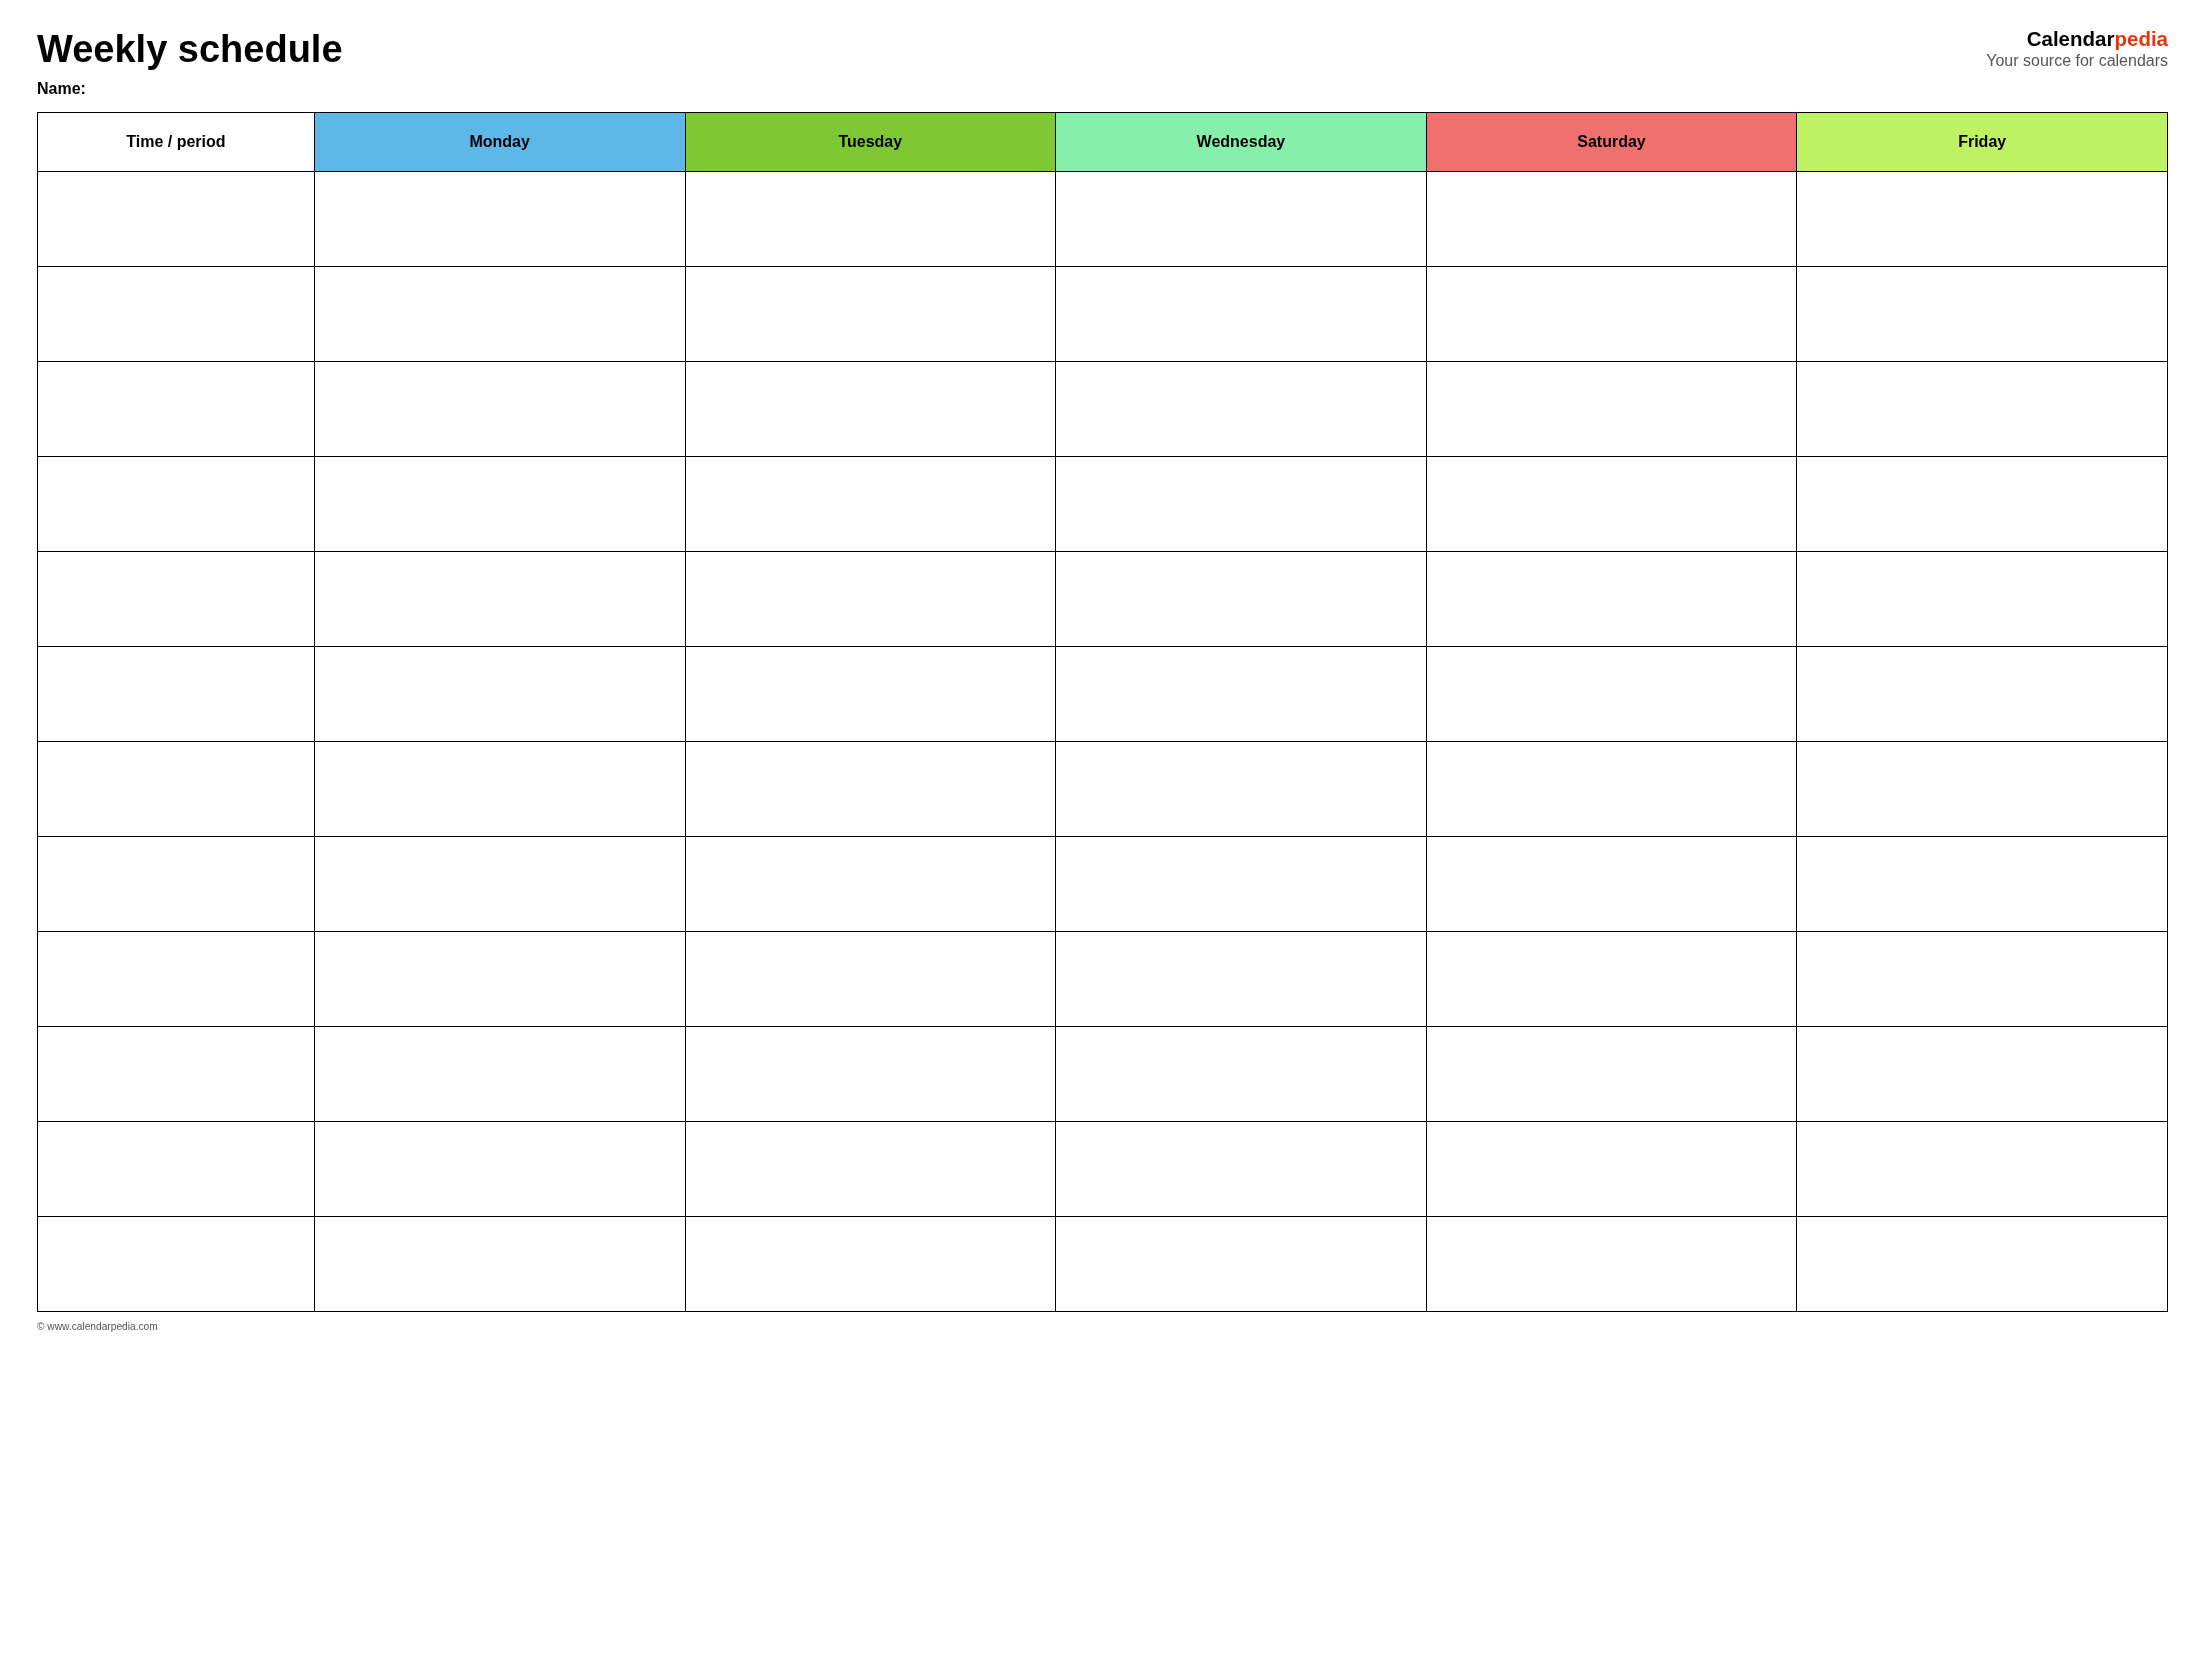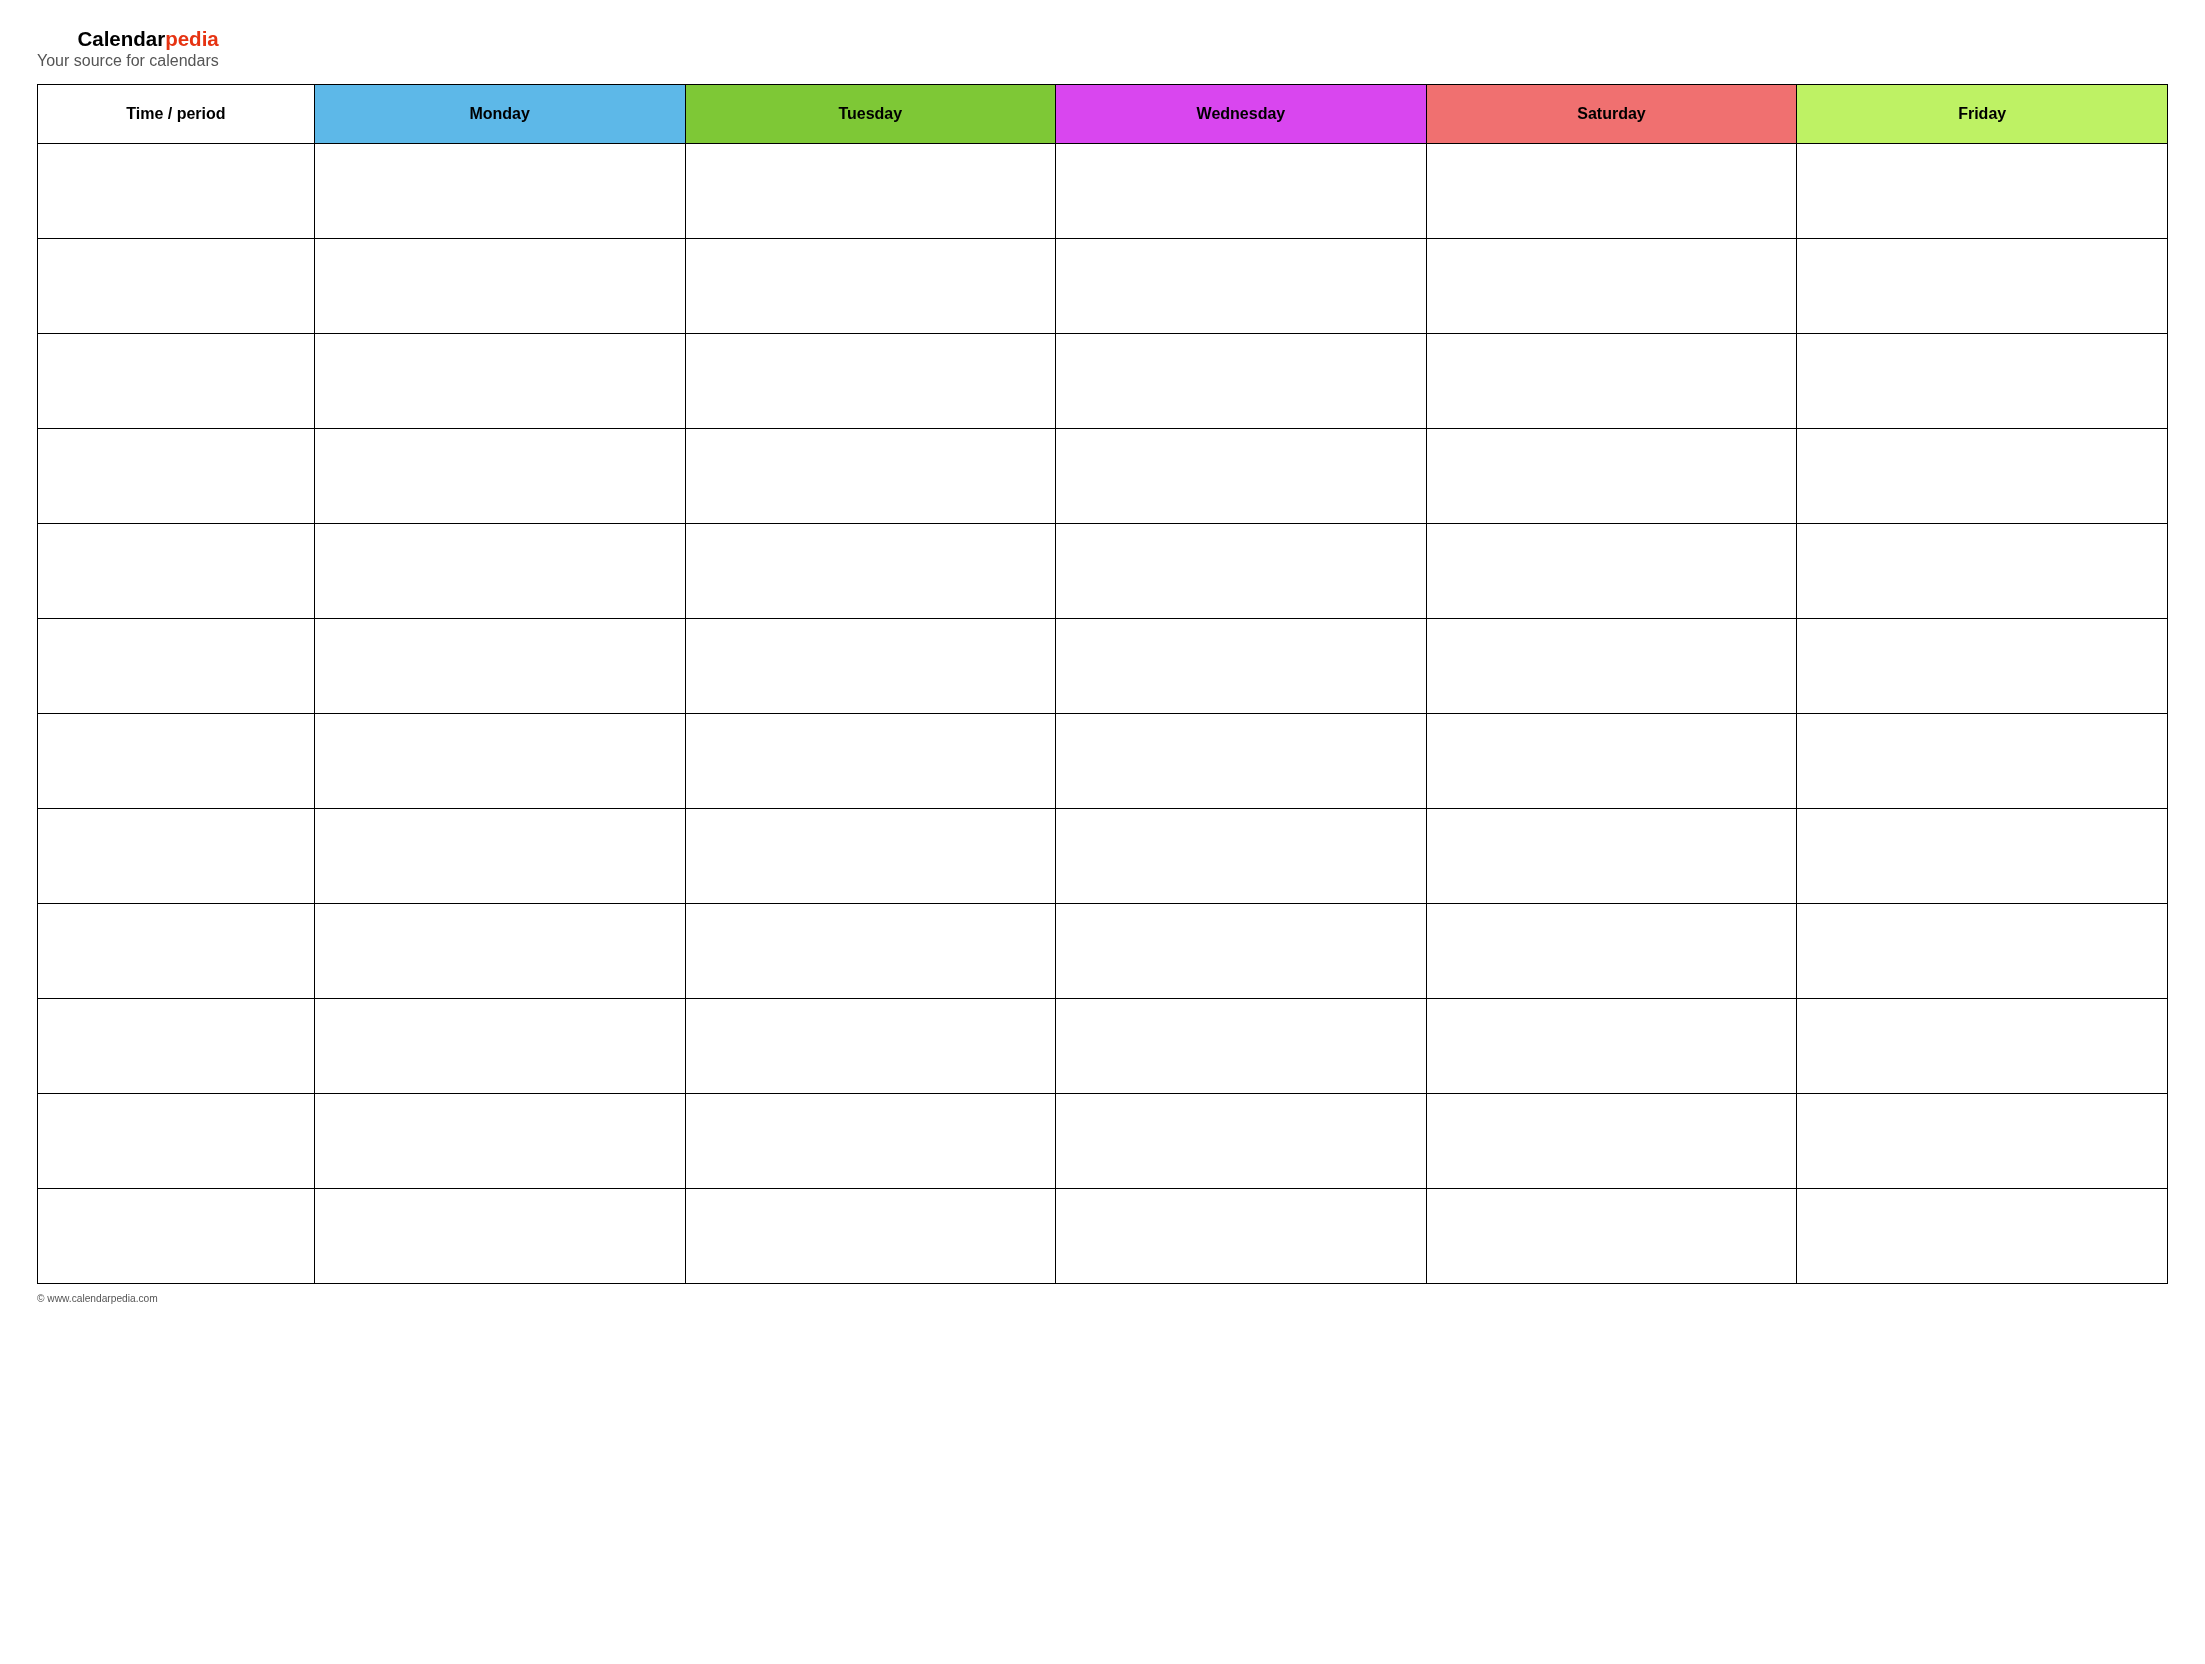--- a/index.html
+++ b/index.html
@@ -102,21 +102,21 @@
       background-color: #5db8e8;
       width: 17.4%;
     }
 
     .col-tuesday {
       background-color: #7ec836;
       width: 17.4%;
     }
 
     .col-wednesday {
-      background-color: #d946ef;
+      background-color: #86efac;
       width: 17.4%;
     }
 
     .col-thursday {
       background-color: #f07070;
       width: 17.4%;
     }
 
     .col-friday {
       background-color: #bef264;
@@ -153,20 +153,24 @@
     }
 
     .schedule-table tr:last-child td {
       border-bottom: 1.5px solid #000000;
     }
   </style>
 </head>
 <body>
 
 <div class="header-section">
+  <div class="title-area">
+    <h1 class="main-title">Weekly schedule</h1>
+    <div class="name-label">Name:</div>
+  </div>
   <div class="logo-area">
     <div class="logo-text">
       <span class="calendar">Calendar</span><span class="pedia">pedia</span>
     </div>
     <div class="logo-tagline">Your source for calendars</div>
   </div>
 </div>
 
 <table class="schedule-table">
   <thead>

